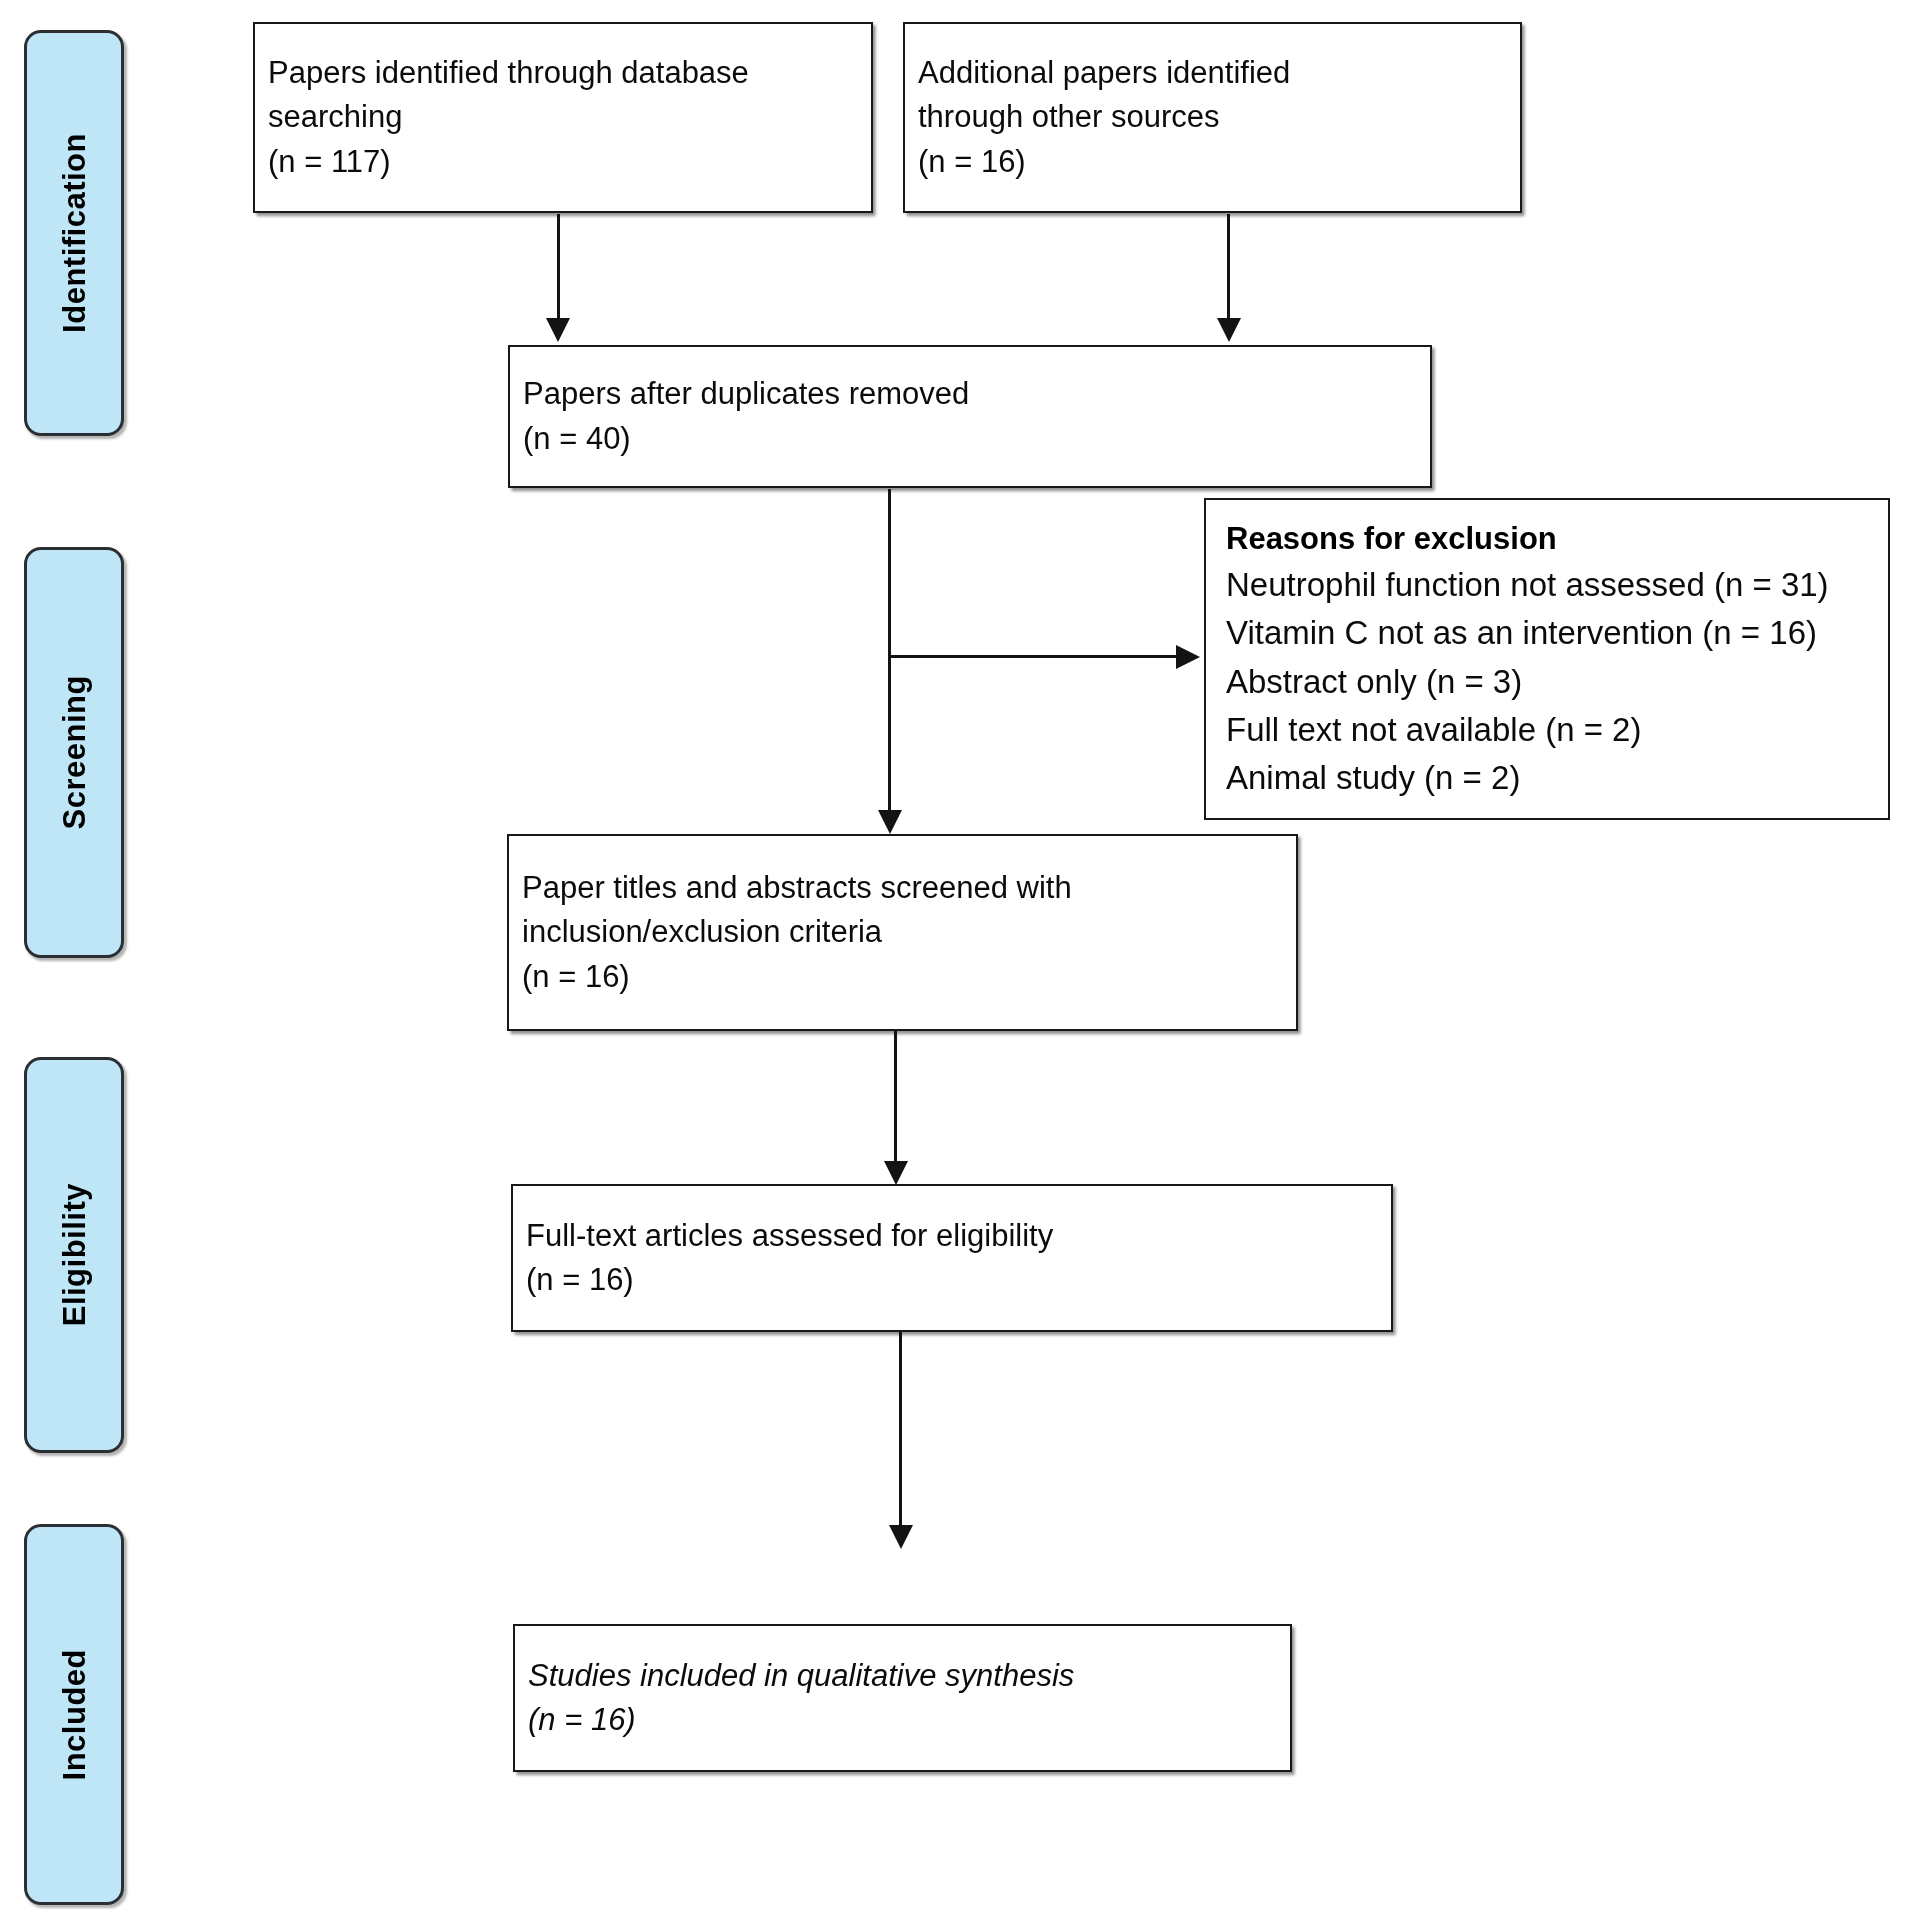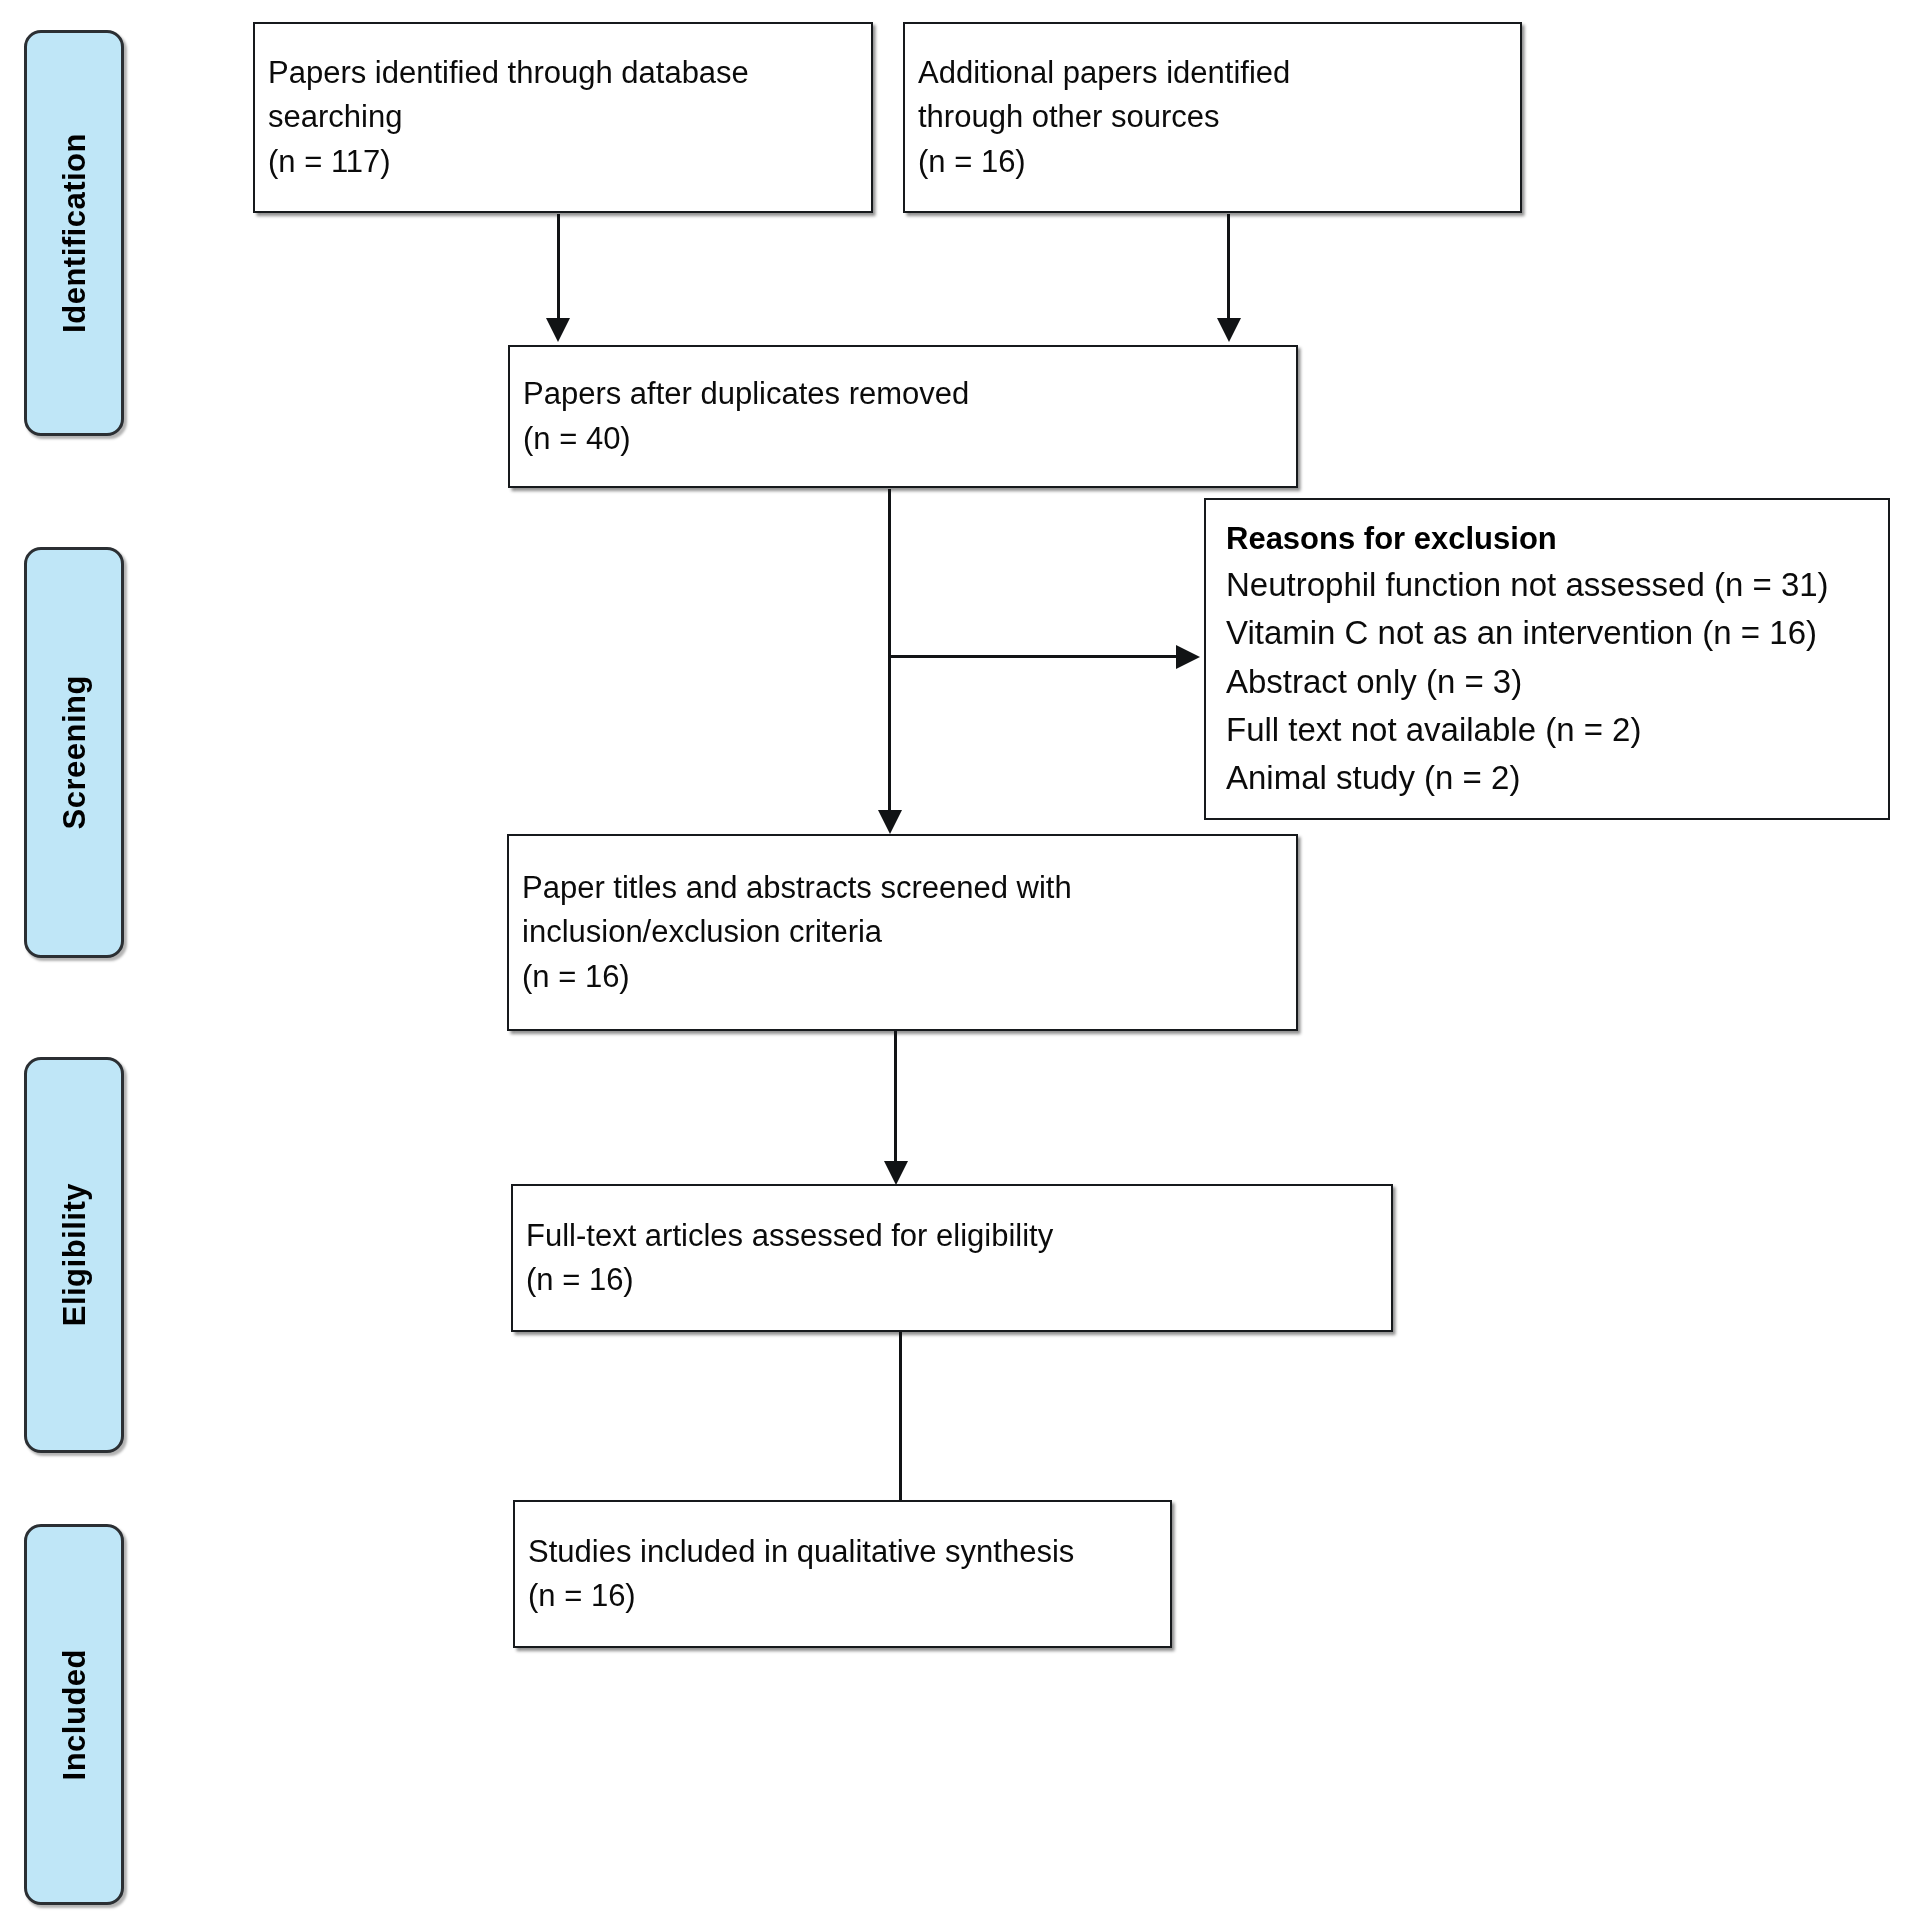--- a/index.html
+++ b/index.html
@@ -146,21 +146,21 @@
     <div class="line">through other sources</div>
     <div class="line">(n = 16)</div>
   </div>
 
   <div class="vline" style="left:557px; top:214px; height:122px;"></div>
   <div class="arrow-down" style="left:546px; top:318px;"></div>
 
   <div class="vline" style="left:1227px; top:214px; height:122px;"></div>
   <div class="arrow-down" style="left:1217px; top:318px;"></div>
 
-  <div class="flow-box" style="left:508px; top:345px; width:790px; height:143px;">
+  <div class="flow-box" style="left:508px; top:345px; width:924px; height:143px;">
     <div class="line">Papers after duplicates removed</div>
     <div class="line">(n = 40)</div>
   </div>
 
   <div class="vline" style="left:888px; top:489px; height:341px;"></div>
   <div class="arrow-down" style="left:878px; top:810px;"></div>
 
   <div class="hline" style="left:888px; top:655px; width:296px;"></div>
   <div class="arrow-right" style="left:1176px; top:645px;"></div>
 
@@ -183,19 +183,19 @@
   <div class="arrow-down" style="left:884px; top:1161px;"></div>
 
   <div class="flow-box" style="left:511px; top:1184px; width:882px; height:148px;">
     <div class="line">Full-text articles assessed for eligibility</div>
     <div class="line">(n = 16)</div>
   </div>
 
   <div class="vline" style="left:899px; top:1332px; height:212px;"></div>
   <div class="arrow-down" style="left:889px; top:1525px;"></div>
 
-  <div class="flow-box" style="left:513px; top:1500px; width:659px; height:148px;">
+  <div class="flow-box" style="left:513px; top:1624px; width:779px; height:148px;font-style:italic;">
     <div class="line">Studies included in qualitative synthesis</div>
     <div class="line">(n = 16)</div>
   </div>
 
 </div>
 
 
 </body></html>

